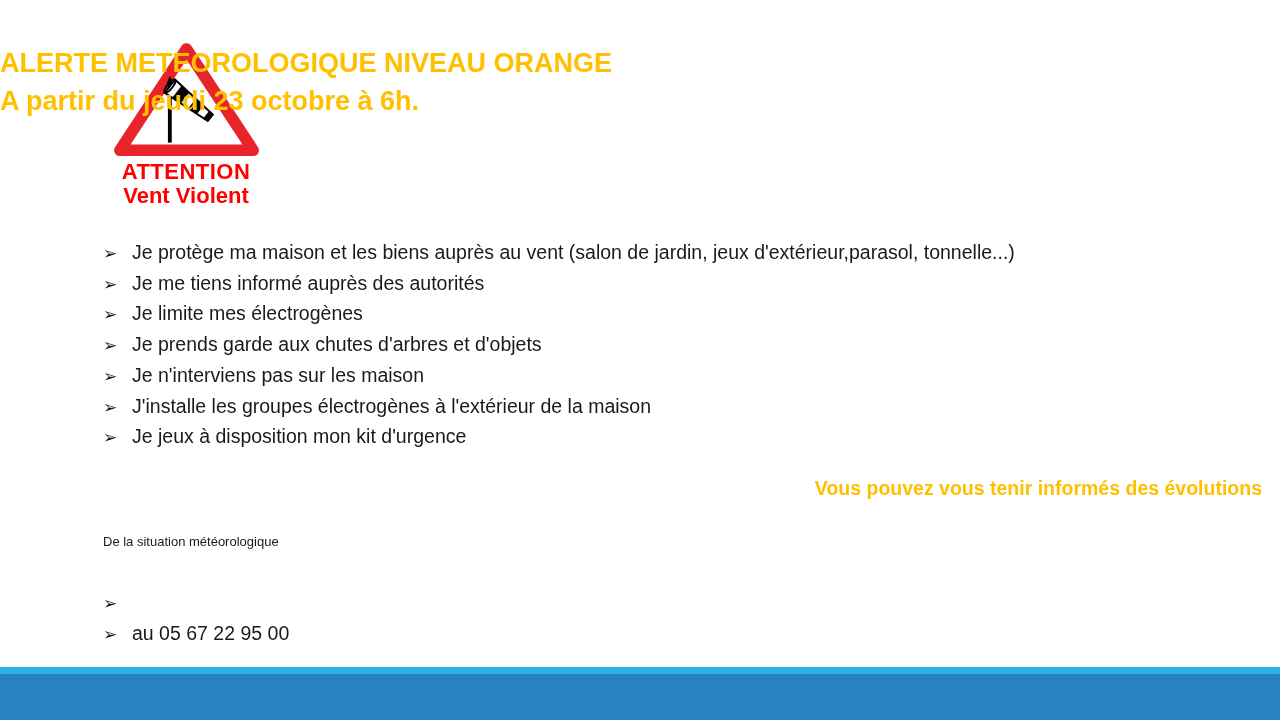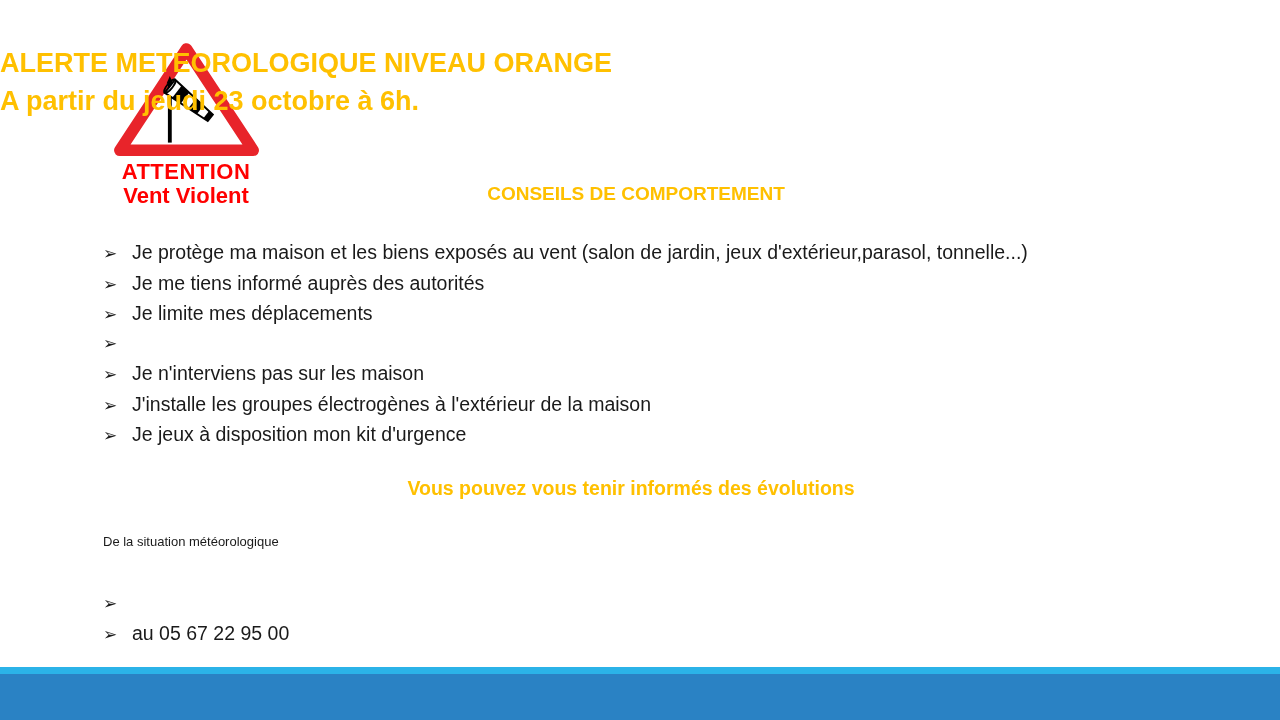--- a/index.html
+++ b/index.html
@@ -44,21 +44,21 @@
   }
   ul.bullets .bullet{
     flex:0 0 auto;width:29px;font-size:17px;color:#1a1a1a;
   }
   .advice-list{position:absolute;left:103px;top:238px;width:1110px;}
   .info-list{position:absolute;left:103px;top:590px;width:700px;}
 
   
   .info-heading{
     position:absolute;left:0;top:477px;width:1262px;
-    text-align:center;font-size:19.5px;font-weight:bold;color:#ffc000;
+    text-align:right;font-size:19.5px;font-weight:bold;color:#ffc000;
   }
   .info-subtext{
     position:absolute;left:103px;top:534px;
     font-size:13px;color:#1a1a1a;
   }
 
   a.site-link{color:#76b82a;text-decoration:underline;text-underline-offset:3px;}
 
   
   .footer-strip{position:absolute;left:0;top:667px;width:1280px;height:7px;background:#2bb3e8;}
@@ -87,37 +87,37 @@
     </svg>
     <div class="caption-attention">ATTENTION</div>
     <div class="caption-vent">Vent Violent</div>
   </div>
 
   <div class="title">
     <div>ALERTE METEOROLOGIQUE NIVEAU ORANGE</div>
     <div>A partir du jeudi 23 octobre à 6h.</div>
   </div>
 
-  <div class="section-heading">CONSEILS DE COMPORTEMENT</div>
 
   <ul class="bullets advice-list">
     <li>
       <span class="bullet">➢</span>
-      <span>Je protège ma maison et les biens exposés au vent (salon de jardin, jeux d'extérieur,parasol, tonnelle...)</span>
+      <span>Je protège ma maison et les biens auprès au vent (salon de jardin, jeux d'extérieur,parasol, tonnelle...)</span>
     </li>
     <li>
       <span class="bullet">➢</span>
       <span>Je me tiens informé auprès des autorités</span>
     </li>
     <li>
       <span class="bullet">➢</span>
-      <span>Je limite mes déplacements</span>
+      <span>Je limite mes électrogènes</span>
     </li>
     <li>
       <span class="bullet">➢</span>
+      <span>Je prends garde aux chutes d'arbres et d'objets</span>
     </li>
     <li>
       <span class="bullet">➢</span>
       <span>Je n'interviens pas sur les maison</span>
     </li>
     <li>
       <span class="bullet">➢</span>
       <span>J'installe les groupes électrogènes à l'extérieur de la maison</span>
     </li>
     <li>

